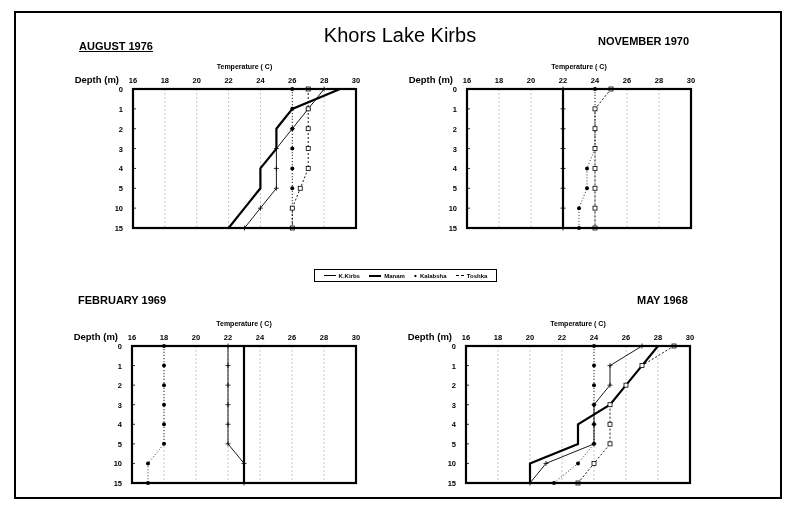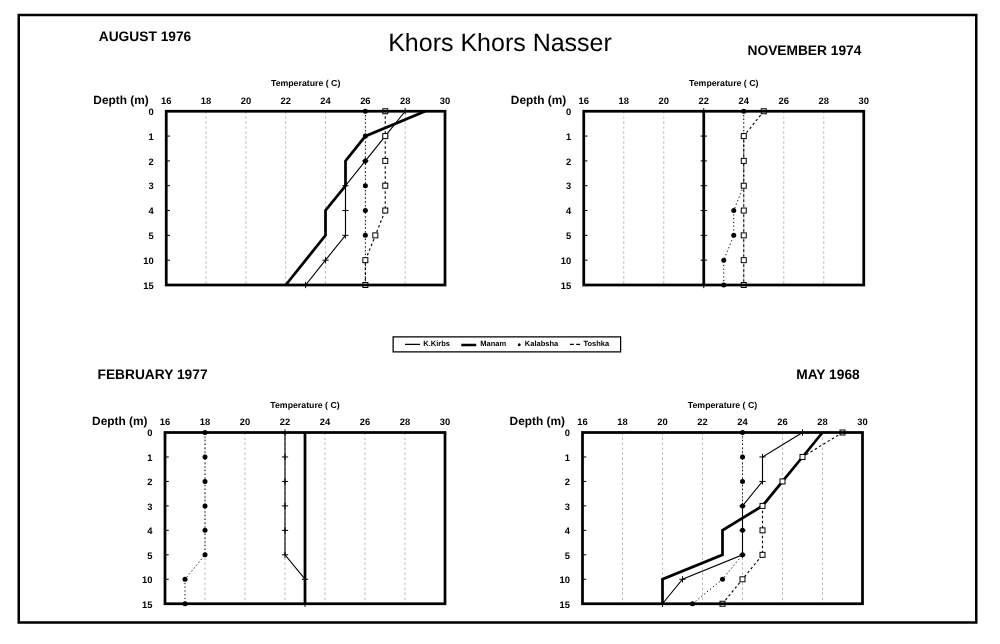--- a/index.html
+++ b/index.html
@@ -14,25 +14,25 @@
   .legend { position:absolute; left:314px; top:269px; width:183px; height:13px;
             border:1.5px solid #000; box-sizing:border-box; font-size:6px; font-weight:bold;
             display:flex; align-items:center; justify-content:space-around; padding:0 4px; }
   .legend-item { display:flex; align-items:center; gap:3px; }
   .legend-swatch { display:inline-block; width:12px; height:0; }
 </style>
 </head>
 <body>
 
 <div id="frame"></div>
-<div id="main-title">Khors Khors Nasser</div>
-
-<div class="panel-title" style="left:79px;top:24px;">AUGUST 1976</div>
-<div class="panel-title" style="left:598px;top:35px;">NOVEMBER 1974</div>
-<div class="panel-title" style="left:78px;top:294px;">FEBRUARY 1977</div>
+<div id="main-title">Khors Lake Kirbs</div>
+
+<div class="panel-title" style="left:79px;top:40px;text-decoration:underline;">AUGUST 1976</div>
+<div class="panel-title" style="left:598px;top:35px;">NOVEMBER 1970</div>
+<div class="panel-title" style="left:78px;top:294px;">FEBRUARY 1969</div>
 <div class="panel-title" style="left:637px;top:294px;">MAY 1968</div>
 
 <svg id="charts" width="800" height="515">
     <text x="133" y="83" font-size="7.5" font-weight="bold" text-anchor="middle" font-family="Liberation Sans, sans-serif">16</text>
     <line x1="164.85714285714286" x2="164.85714285714286" y1="89" y2="228" stroke="#bbb" stroke-width="0.8" stroke-dasharray="2,2"></line>
     <text x="164.85714285714286" y="83" font-size="7.5" font-weight="bold" text-anchor="middle" font-family="Liberation Sans, sans-serif">18</text>
     <line x1="196.71428571428572" x2="196.71428571428572" y1="89" y2="228" stroke="#bbb" stroke-width="0.8" stroke-dasharray="2,2"></line>
     <text x="196.71428571428572" y="83" font-size="7.5" font-weight="bold" text-anchor="middle" font-family="Liberation Sans, sans-serif">20</text>
     <line x1="228.57142857142856" x2="228.57142857142856" y1="89" y2="228" stroke="#bbb" stroke-width="0.8" stroke-dasharray="2,2"></line>
     <text x="228.57142857142856" y="83" font-size="7.5" font-weight="bold" text-anchor="middle" font-family="Liberation Sans, sans-serif">22</text>

